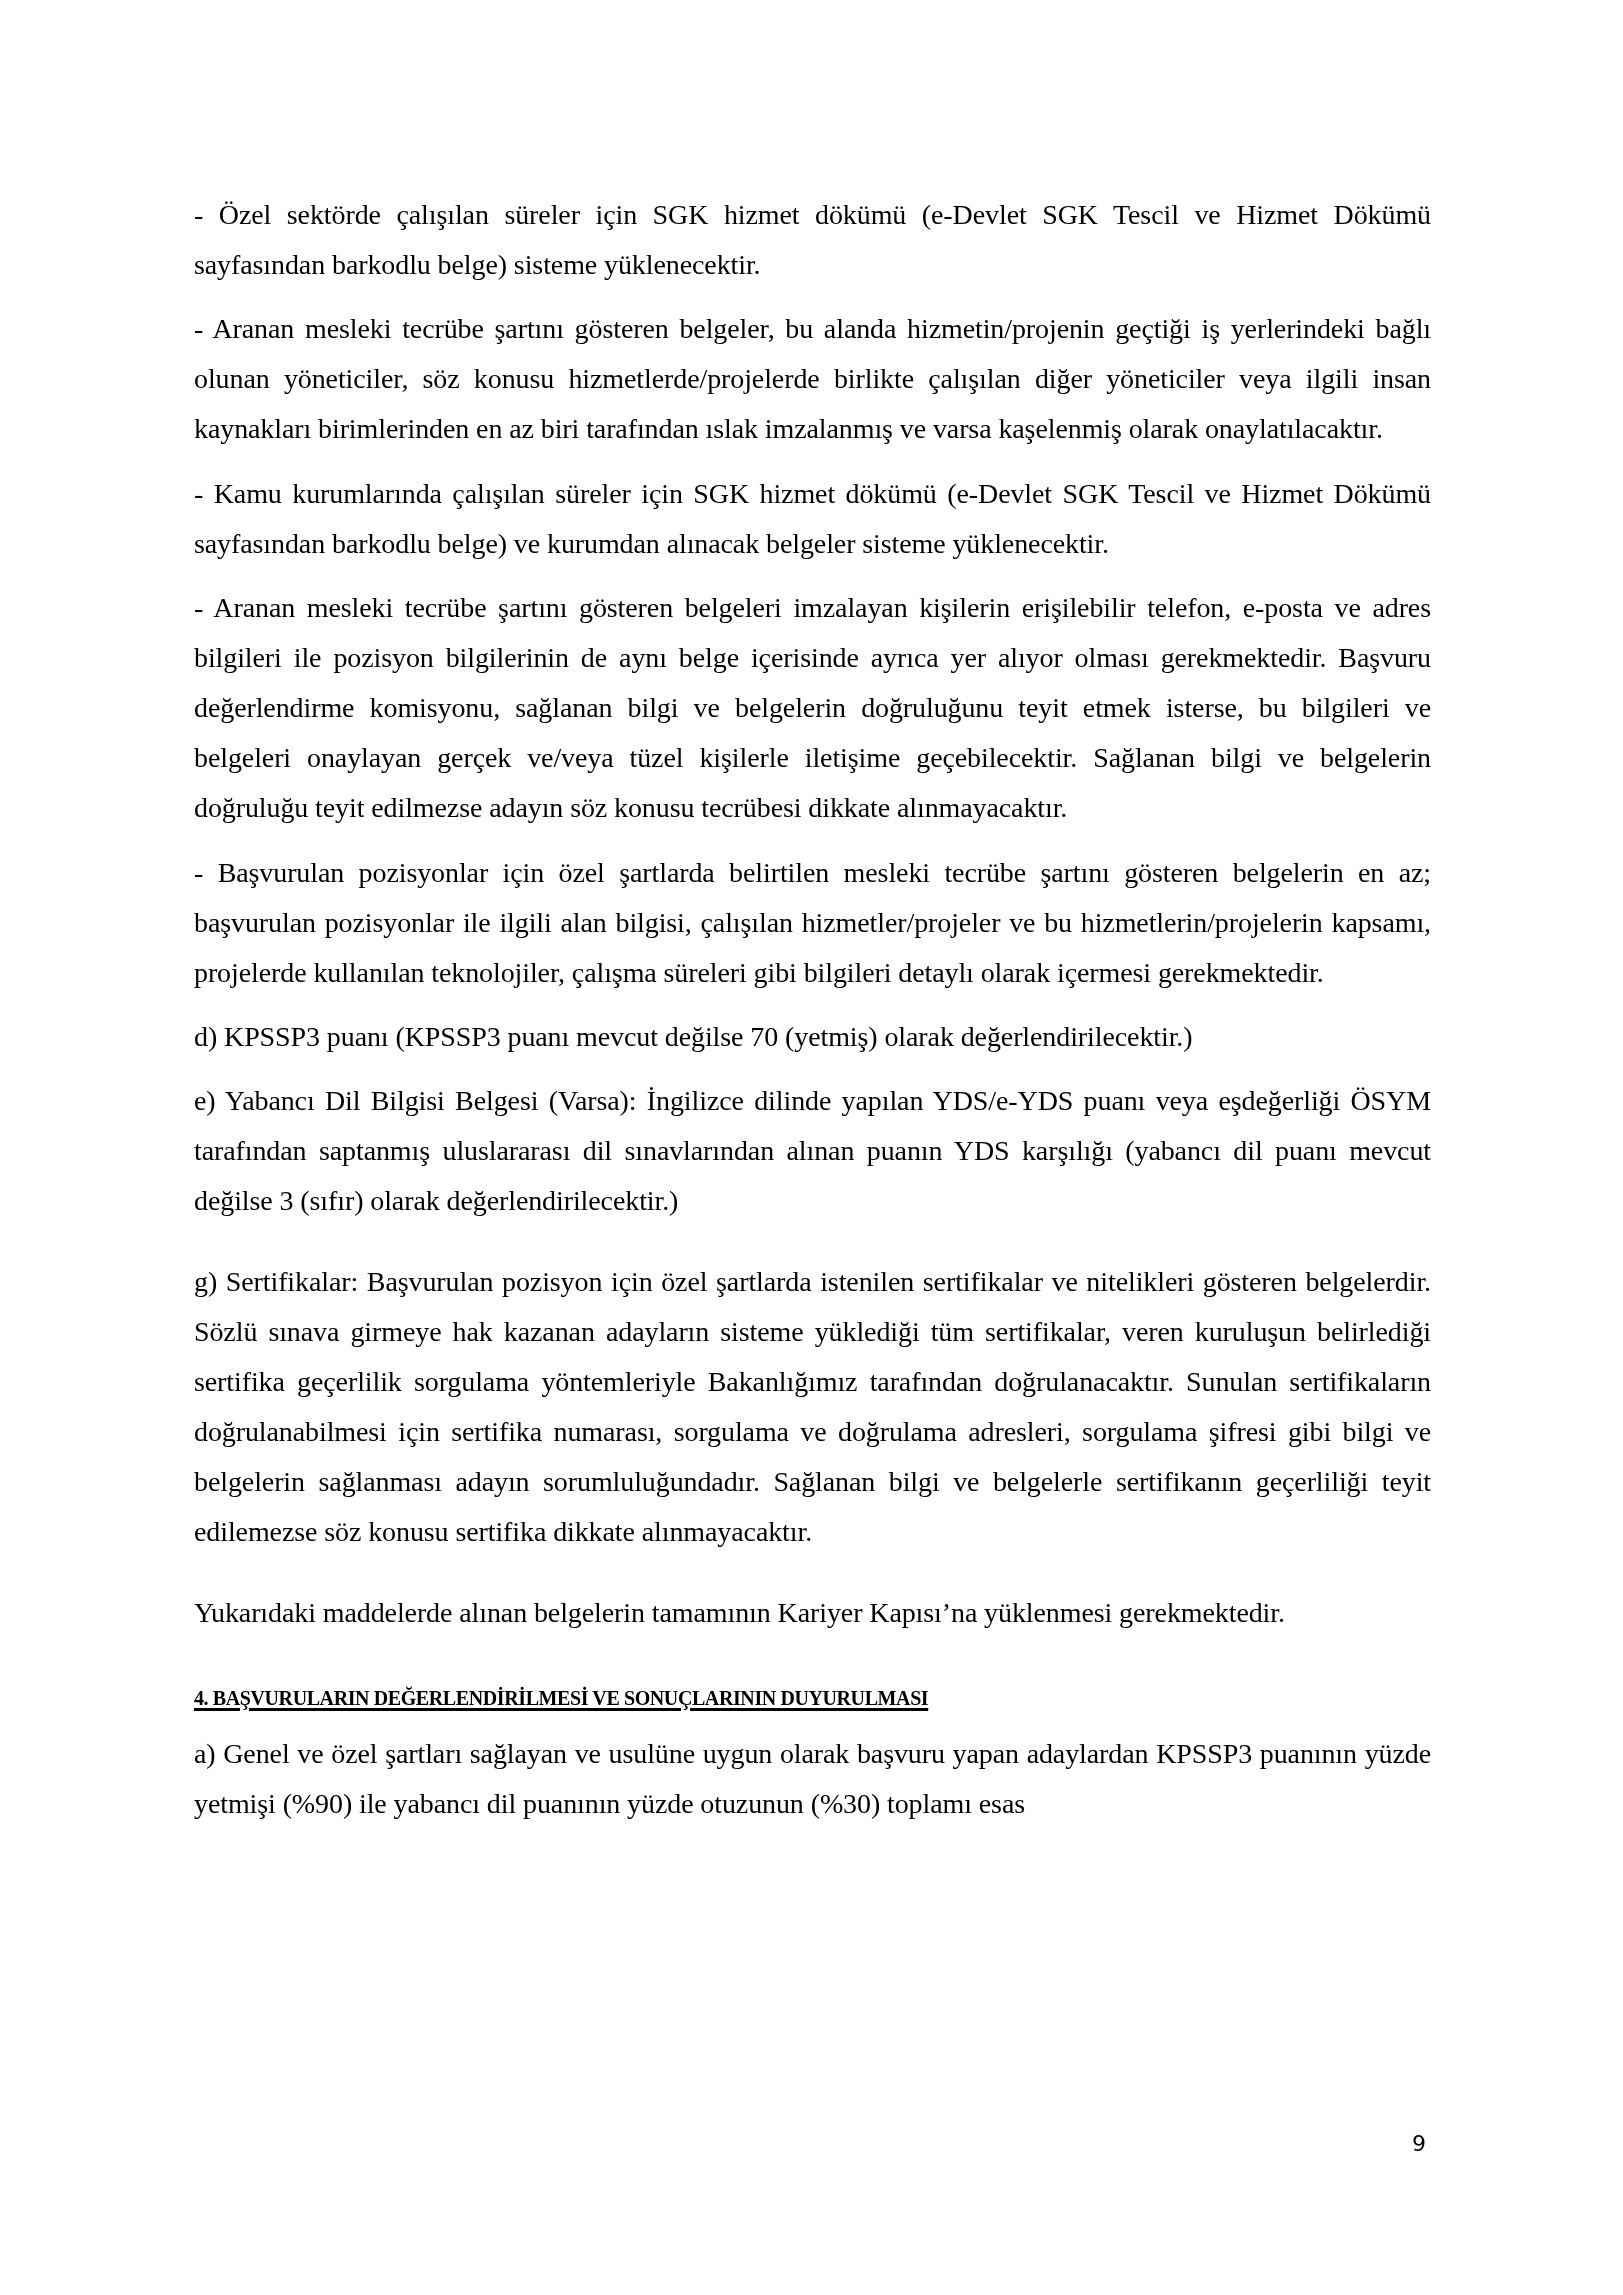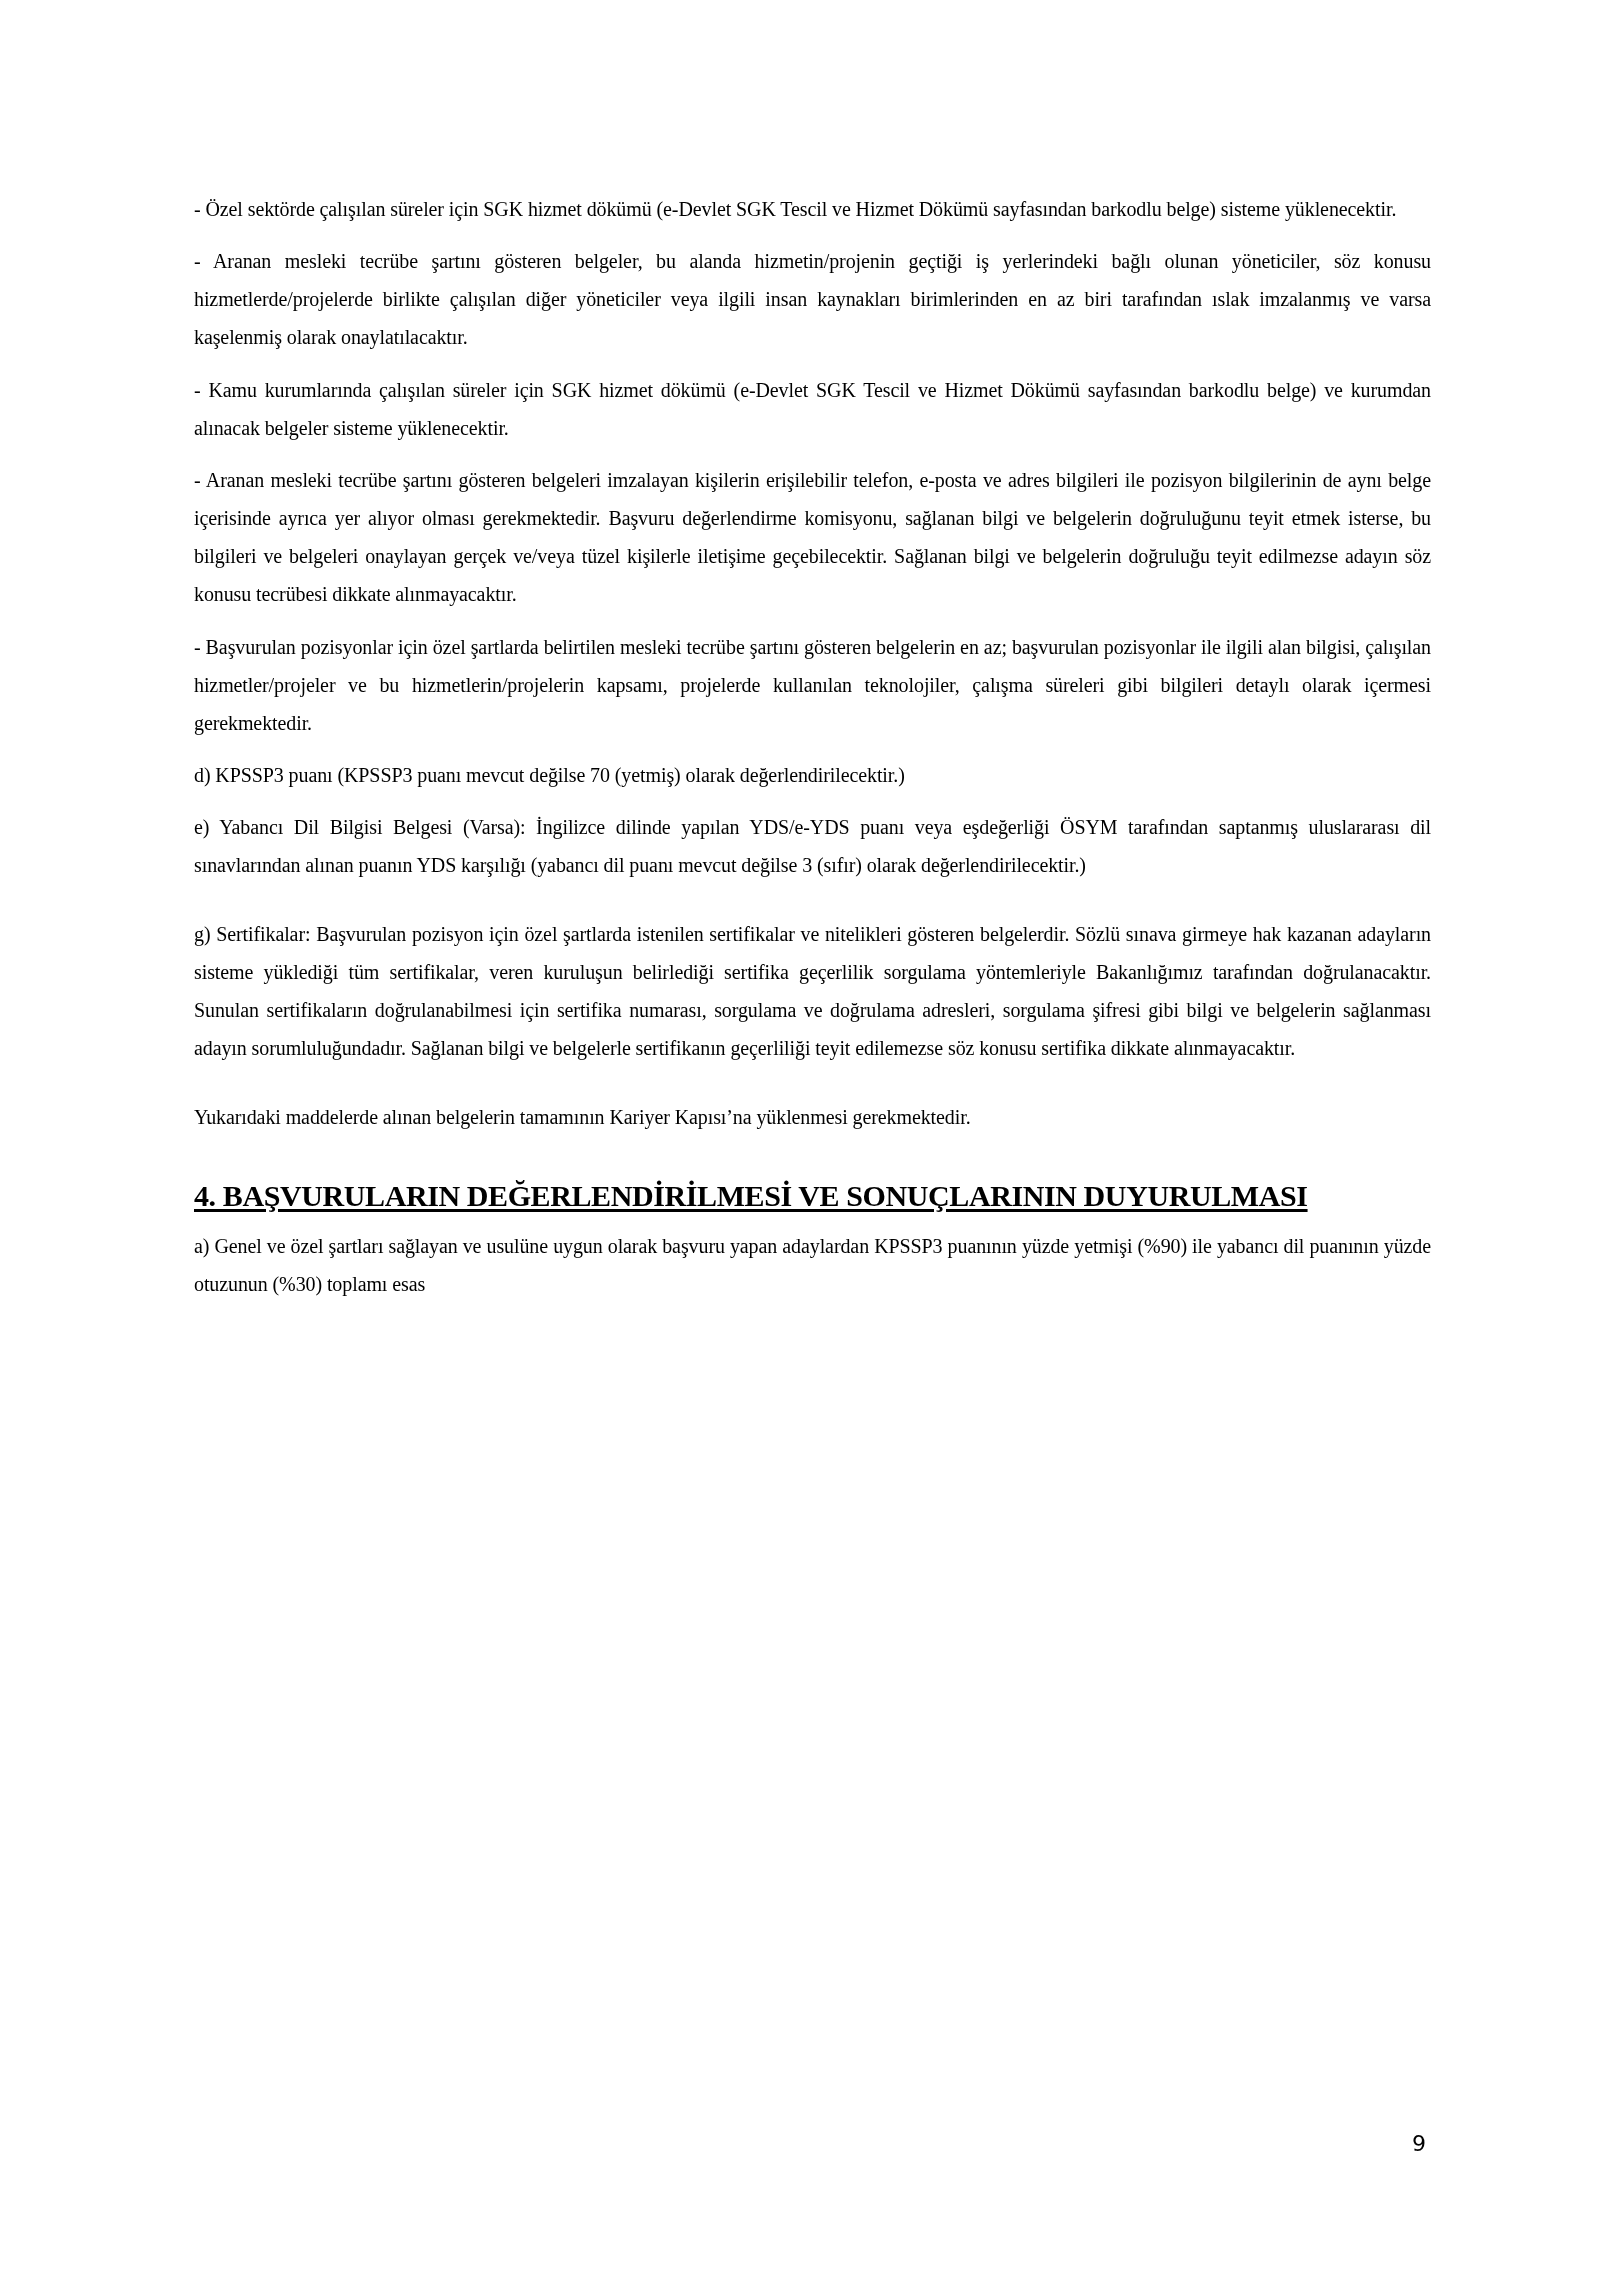--- a/index.html
+++ b/index.html
@@ -15,31 +15,31 @@
       font-family: "Liberation Serif", "DejaVu Serif", serif;
       color: #000000;
     }
     .page {
       position: absolute;
       left: 194px;
       top: 190px;
       width: 1237px;
     }
     .para {
-      font-size: 20px;
-      line-height: 38px;
+      font-size: 28px;
+      line-height: 50px;
       text-align: justify;
       margin: 0 0 14.4px 0;
       letter-spacing: -0.1px;
     }
     .para.gap-lg {
       margin-bottom: 31px;
     }
     .heading {
-      font-size: 30px;
+      font-size: 20px;
       line-height: 38px;
       font-weight: bold;
       text-decoration: underline;
       text-decoration-thickness: 2.6px;
       text-underline-offset: 3.3px;
       margin: 41px 0 11.8px 0;
       white-space: nowrap;
       letter-spacing: -0.4px;
     }
     .page-number {

